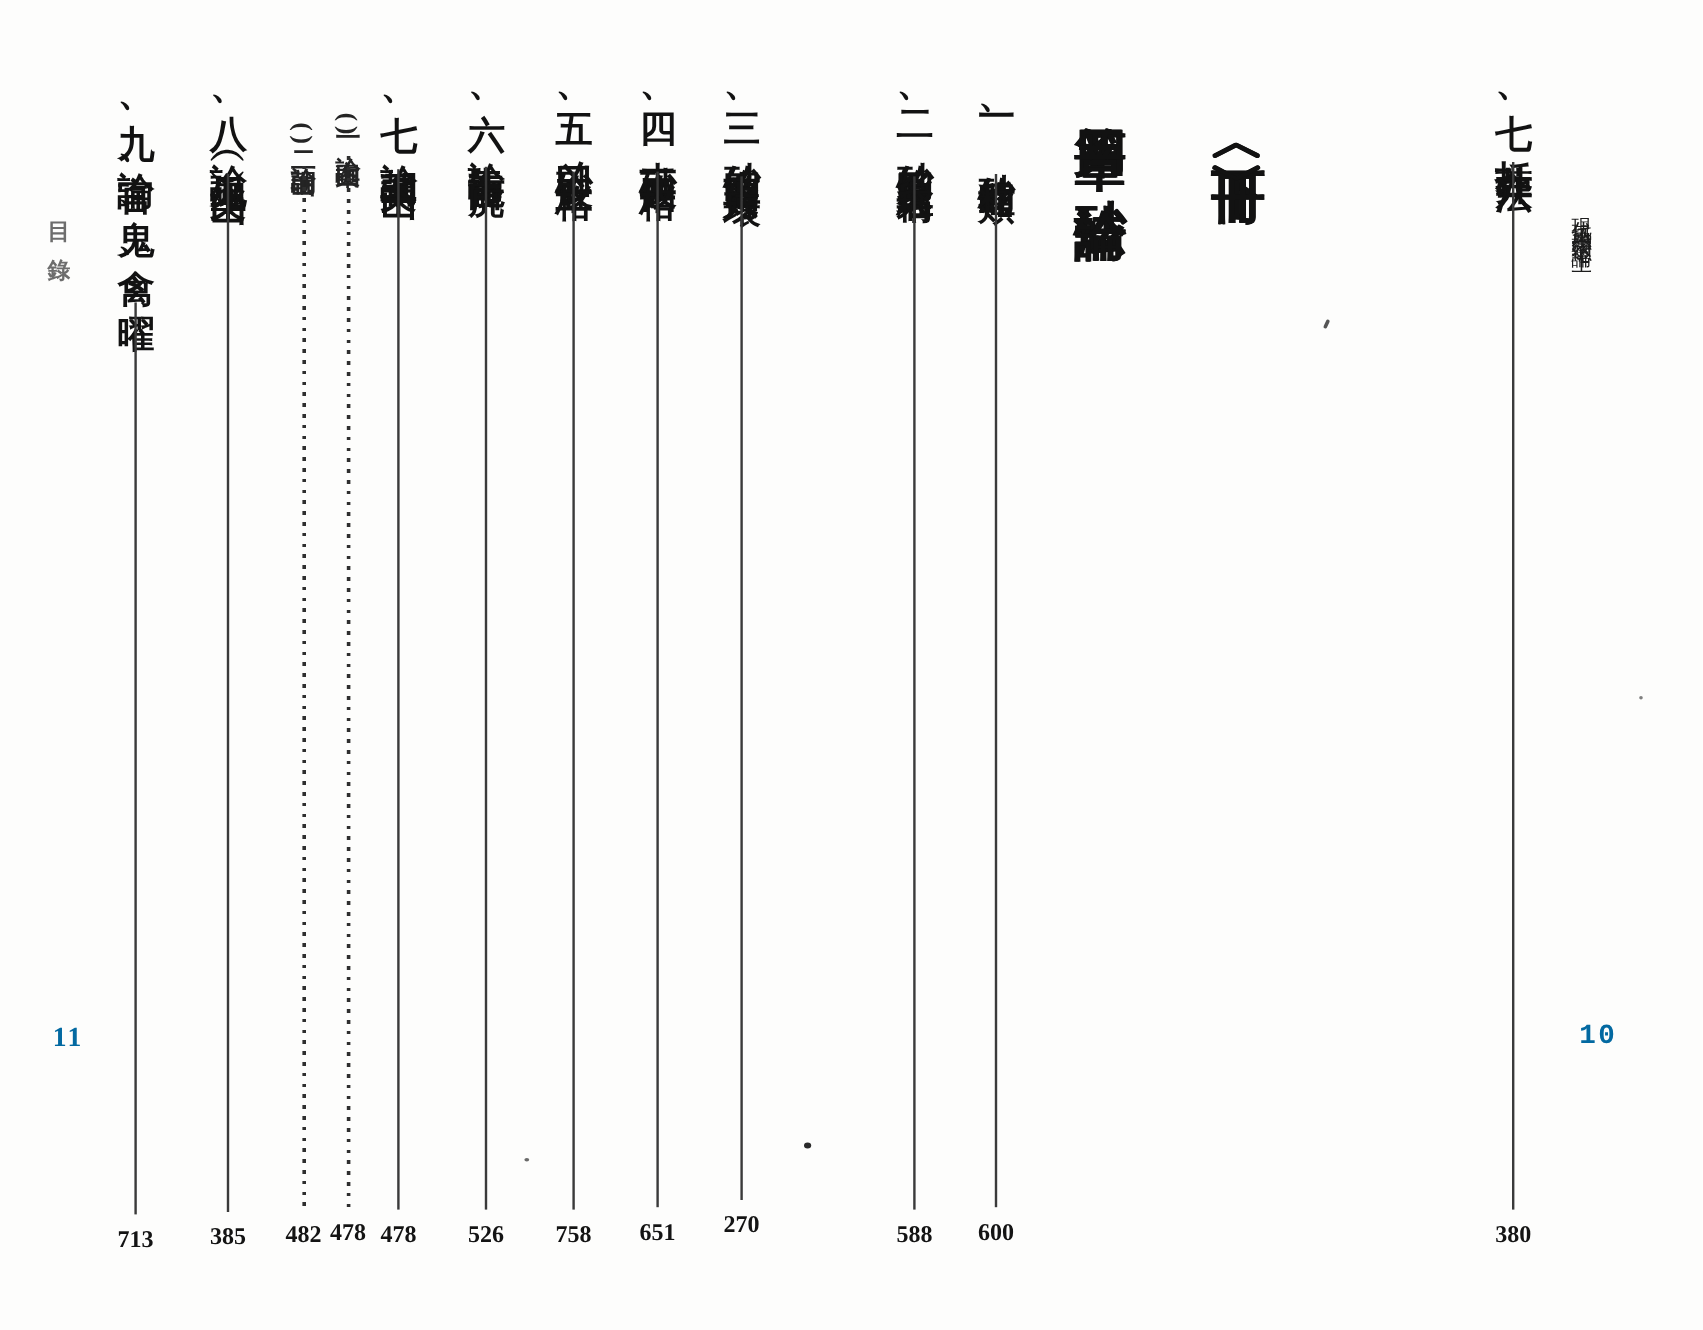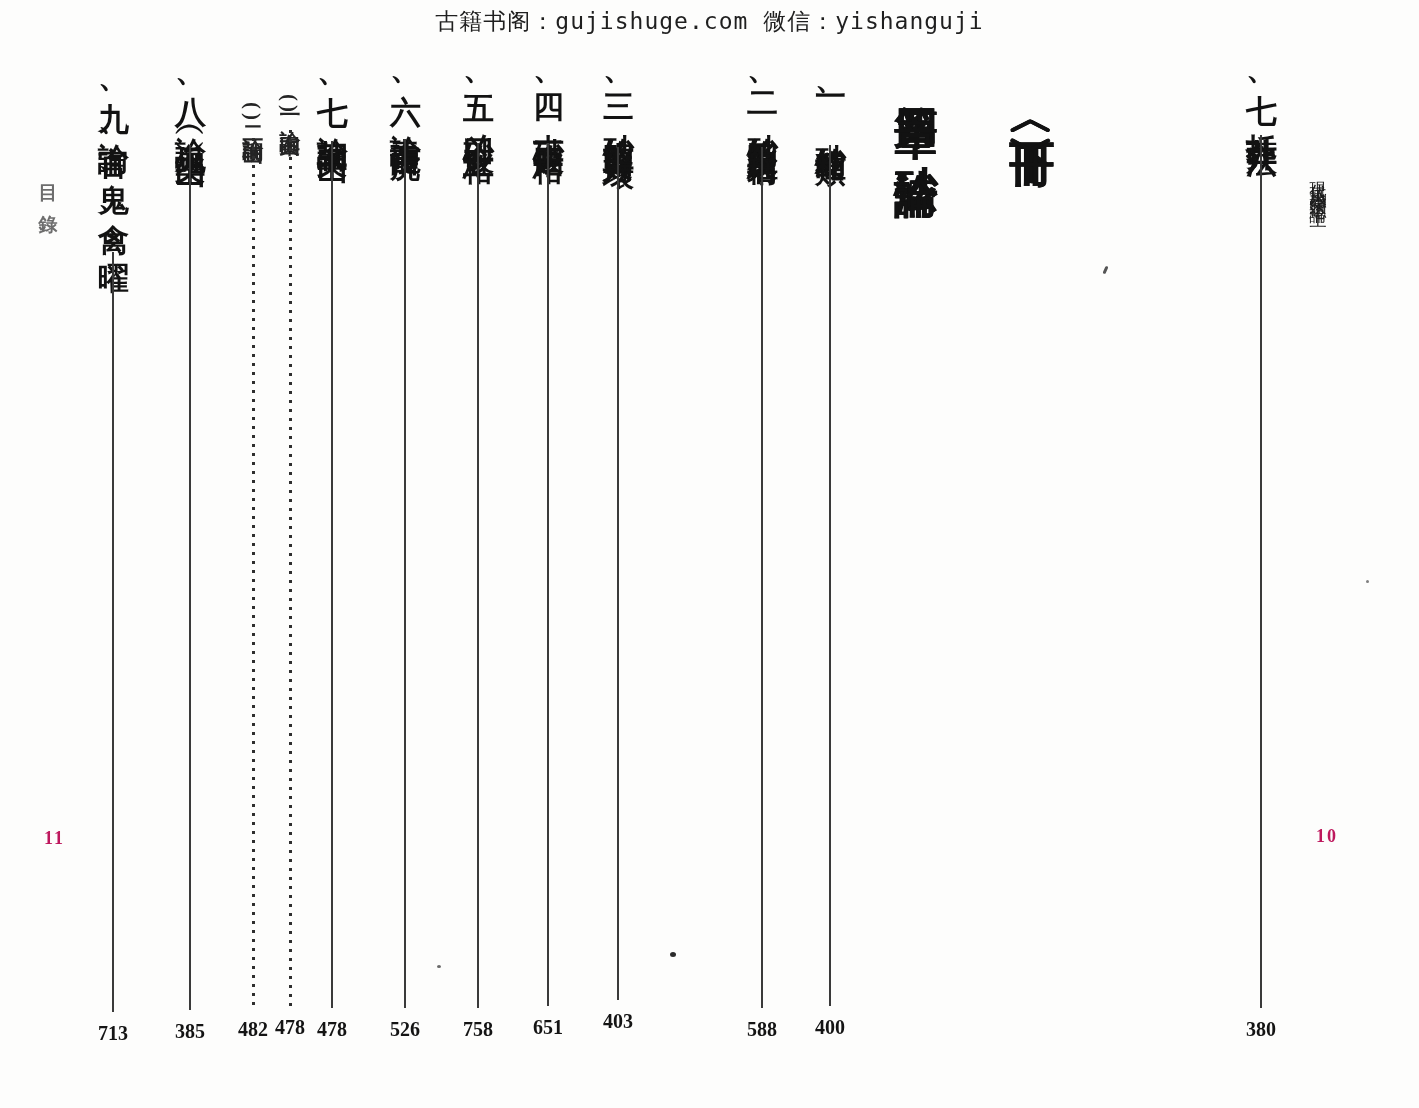--- a/index.html
+++ b/index.html
@@ -61,67 +61,66 @@
     background-image:repeating-linear-gradient(to bottom,#2e2e2e 0 3px,transparent 3px 9px);
   }
   .pnum{
     font-family:"Liberation Serif","DejaVu Serif",serif;
     font-size:20px;font-weight:600;color:#141414;
     height:26px;line-height:26px;white-space:nowrap;
   }
   .folio{
     position:absolute;
     font-family:"Liberation Serif","DejaVu Serif",serif;
-    font-size:18px;font-weight:600;color:#be185d;letter-spacing:2px;
+    font-size:23px;font-weight:600;color:#0369a1;letter-spacing:2px;margin-top:24px;
   }
   .speck{position:absolute;background:#2b2b2b;border-radius:50%;}
 </style>
 </head>
 <body>
 
 <div class="page">
 
-  <div class="watermark">古籍书阁：gujishuge.com 微信：yishanguji</div>
 
   <div class="vcol entry" style="left:1239px;top:70px;height:972px;">
     <div class="vtext entry-title">七、扦葬穴法</div>
     <div class="leader"></div>
     <div class="pnum">380</div>
   </div>
 
   <div class="vcol" style="left:1300px;top:168px;width:36px;">
     <div class="vtext margin-title">現代風水學巒頭總論（上）</div>
   </div>
 
-  <div class="folio" style="left:1316px;top:826px;">10</div>
+  <div class="folio" style="left:1316px;top:826px;font-family:Liberation Mono, monospace;">10</div>
 
   <div class="vcol" style="left:1002px;top:106px;width:60px;">
     <div class="vtext heading volume">〈下冊〉</div>
   </div>
 
   <div class="vcol" style="left:886px;top:72px;width:60px;">
     <div class="vtext heading">第四章　砂法論</div>
   </div>
 
   <div class="vcol entry" style="left:808px;top:80px;height:960px;">
     <div class="vtext entry-title">一、砂的種類</div>
     <div class="leader"></div>
-    <div class="pnum">400</div>
+    <div class="pnum">600</div>
   </div>
 
   <div class="vcol entry" style="left:740px;top:70px;height:972px;">
     <div class="vtext entry-title">二、砂的形象與名稱</div>
     <div class="leader"></div>
     <div class="pnum">588</div>
   </div>
 
   <div class="vcol entry" style="left:596px;top:70px;height:964px;">
     <div class="vtext entry-title">三、砂的吉凶與好壞</div>
     <div class="leader"></div>
-    <div class="pnum">403</div>
+    <div class="pnum">270</div>
   </div>
 
   <div class="vcol entry" style="left:526px;top:70px;height:970px;">
     <div class="vtext entry-title">四、吉砂三十四格</div>
     <div class="leader"></div>
     <div class="pnum">651</div>
   </div>
 
   <div class="vcol entry" style="left:456px;top:70px;height:972px;">
     <div class="vtext entry-title">五、凶砂二十五格</div>

